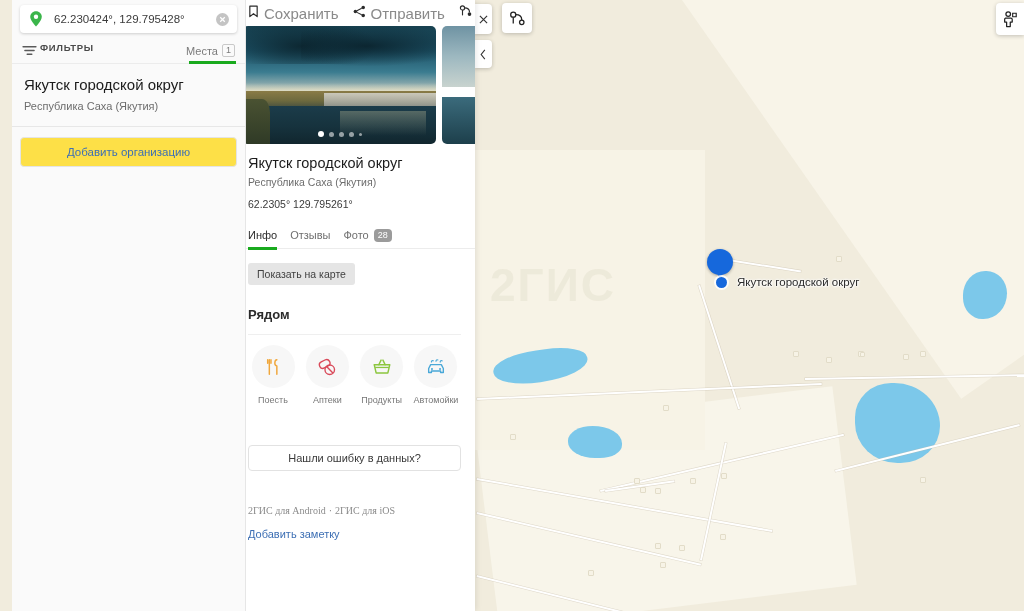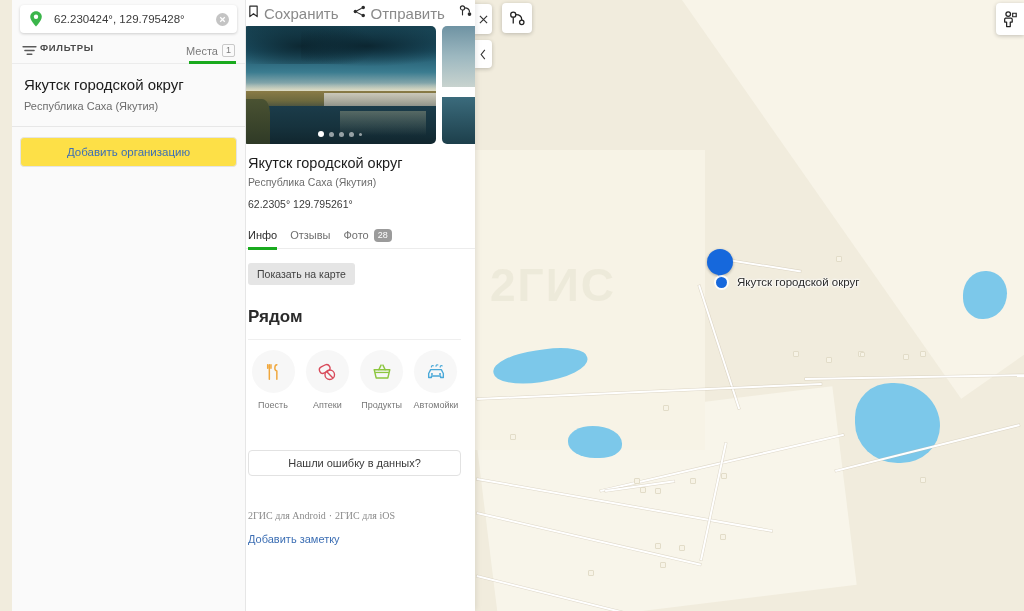--- a/index.html
+++ b/index.html
@@ -291,21 +291,21 @@
     border-radius: 4px; padding: 1px 4px; line-height: 11px;
   }
 
   .detail-body { padding: 14px; }
   .ghost-btn {
     display: inline-flex; align-items: center; justify-content: center;
     height: 22px; padding: 0 9px;
     background: #e5e5e5; border-radius: 3px;
     font-size: 10.5px; color: #3f3f3f; cursor: pointer;
   }
-  .section-title { font-size: 17px; font-weight: bold; color: #2b2b2b; margin-top: 22px; }
+  .section-title { font-size: 13px; font-weight: bold; color: #2b2b2b; margin-top: 22px; }
   .cat-row {
     margin-top: 12px; padding-top: 10px;
     border-top: 1px solid #efefef;
     display: flex; justify-content: space-between;
   }
   .cat {
     width: 50px;
     display: flex; flex-direction: column; align-items: center; gap: 7px;
     cursor: pointer;
   }

